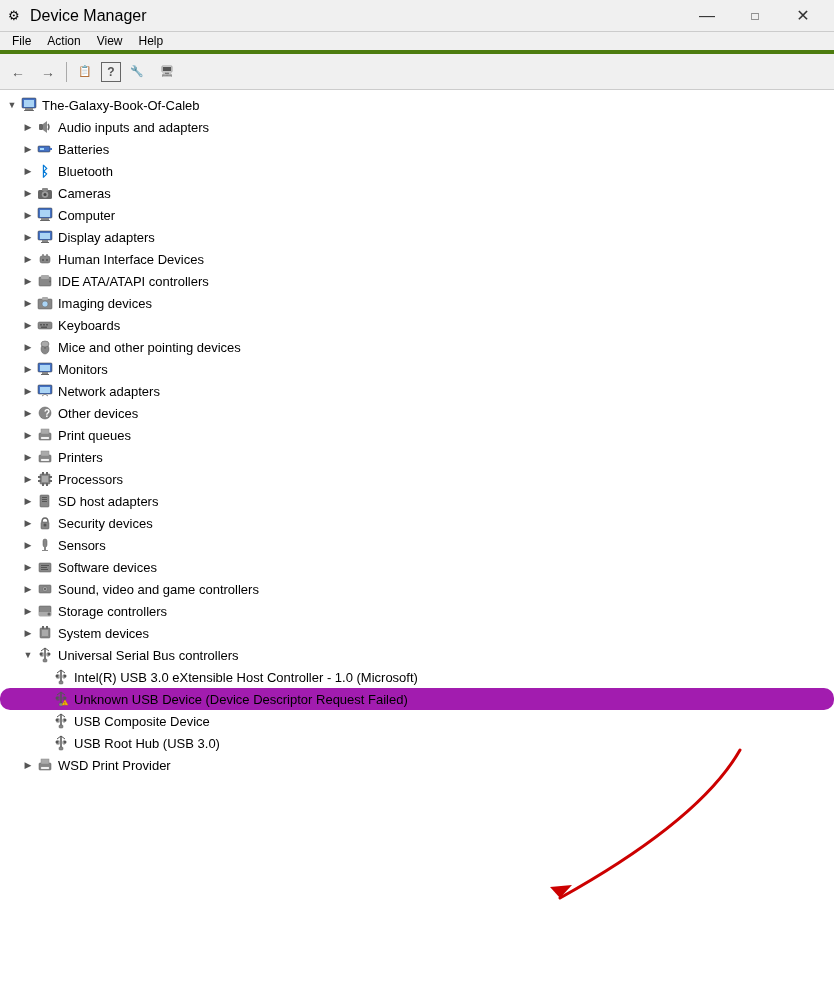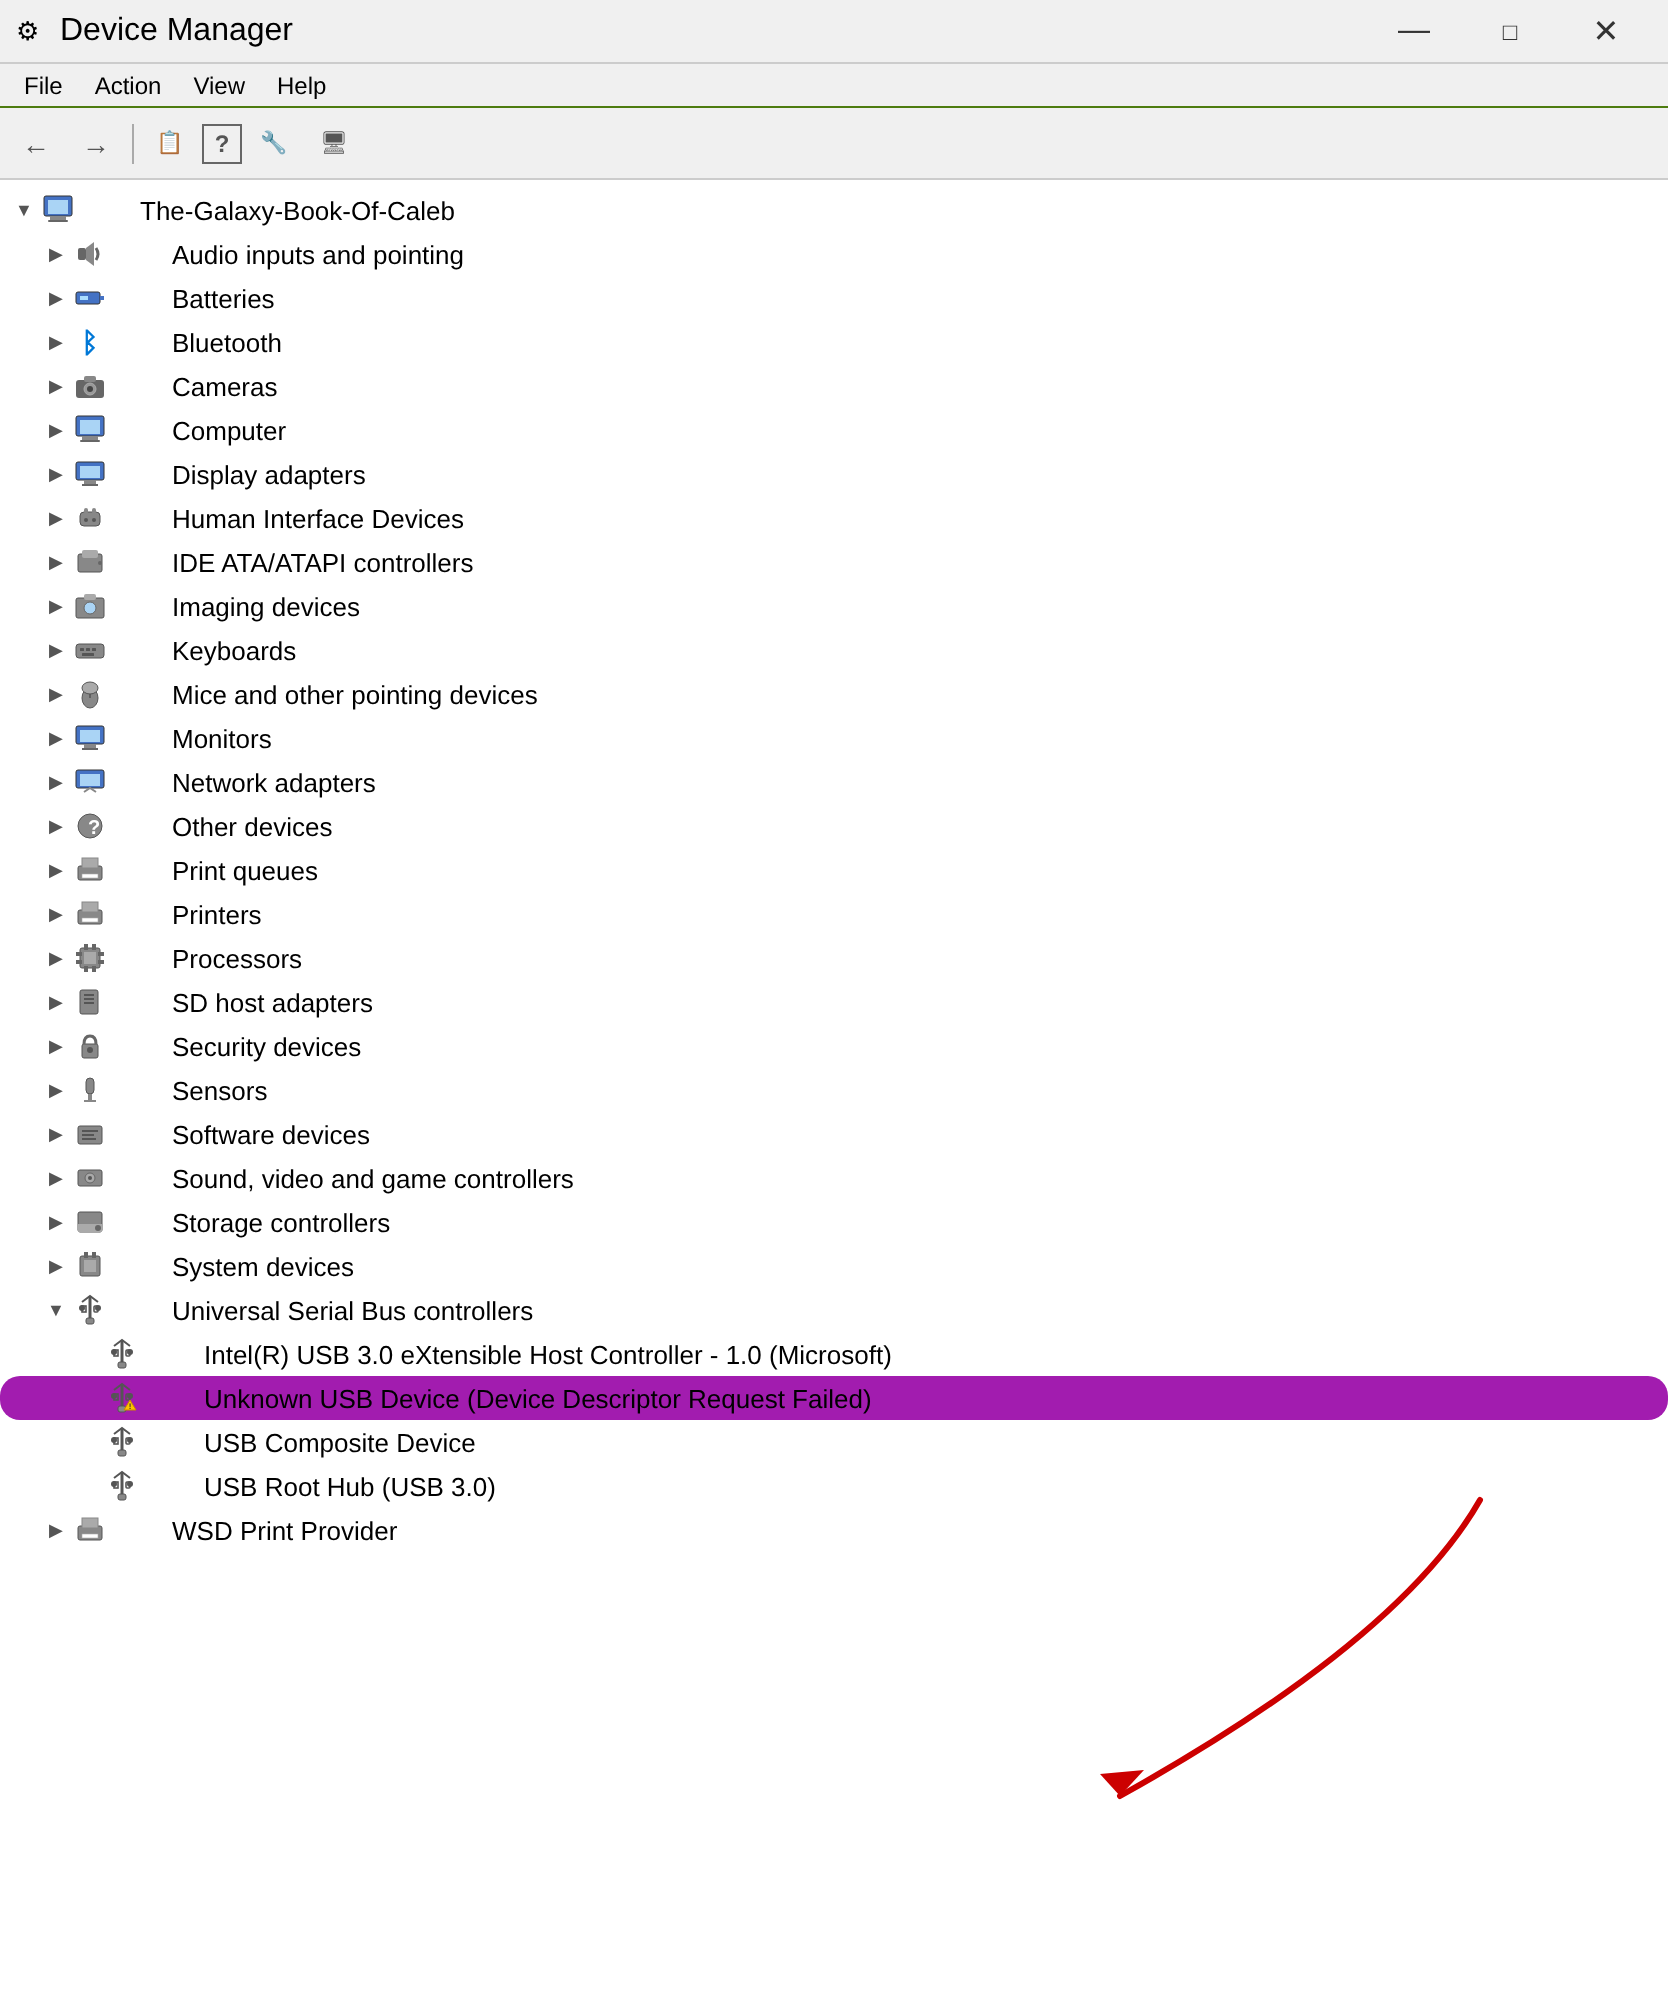--- a/index.html
+++ b/index.html
@@ -53,21 +53,21 @@
       color: #333;
     }
 
     
     .menu-bar {
       background: #f0f0f0;
       height: 22px;
       display: flex;
       align-items: center;
       padding: 0 4px;
-      border-bottom: 1px solid #4d7c0f;
+      border-bottom: 4px solid #4d7c0f;
     }
     .menu-item {
       padding: 2px 8px;
       cursor: pointer;
       font-size: 12px;
       color: #000;
     }
 
     
     .toolbar {
@@ -141,21 +141,20 @@
       margin-right: 4px;
       flex-shrink: 0;
       display: flex;
       align-items: center;
       justify-content: center;
       font-size: 14px;
     }
     .item-label {
       font-size: 13px;
       color: #000;
-      margin-left: 28px;
     }
 
     
     .icon-computer { color: #4472c4; }
   </style>
 </head>
 <body>
 
 <div class="title-bar">
   <div class="title-bar-left">
@@ -203,21 +202,21 @@
 
   <div class="tree-item indent-1">
     <span class="expander collapsed"></span>
     <span class="item-icon">
       <svg width="16" height="16" viewBox="0 0 16 16">
           <rect x="2" y="5" width="4" height="6" rx="1" fill="#666"></rect>
           <polygon points="6,5 10,2 10,14 6,11" fill="#888"></polygon>
           <path d="M11,5 Q13,8 11,11" stroke="#666" stroke-width="1.5" fill="none"></path>
         </svg>
     </span>
-    <span class="item-label">Audio inputs and pointing</span>
+    <span class="item-label">Audio inputs and adapters</span>
   </div>
 
   <div class="tree-item indent-1">
     <span class="expander collapsed"></span>
     <span class="item-icon">
       <svg width="16" height="16" viewBox="0 0 16 16">
           <rect x="1" y="5" width="12" height="6" rx="1" fill="#4472c4" stroke="#333" stroke-width="0.5"></rect>
           <rect x="13" y="7" width="2" height="2" fill="#4472c4"></rect>
           <rect x="3" y="7" width="4" height="2" fill="#adf"></rect>
         </svg>

